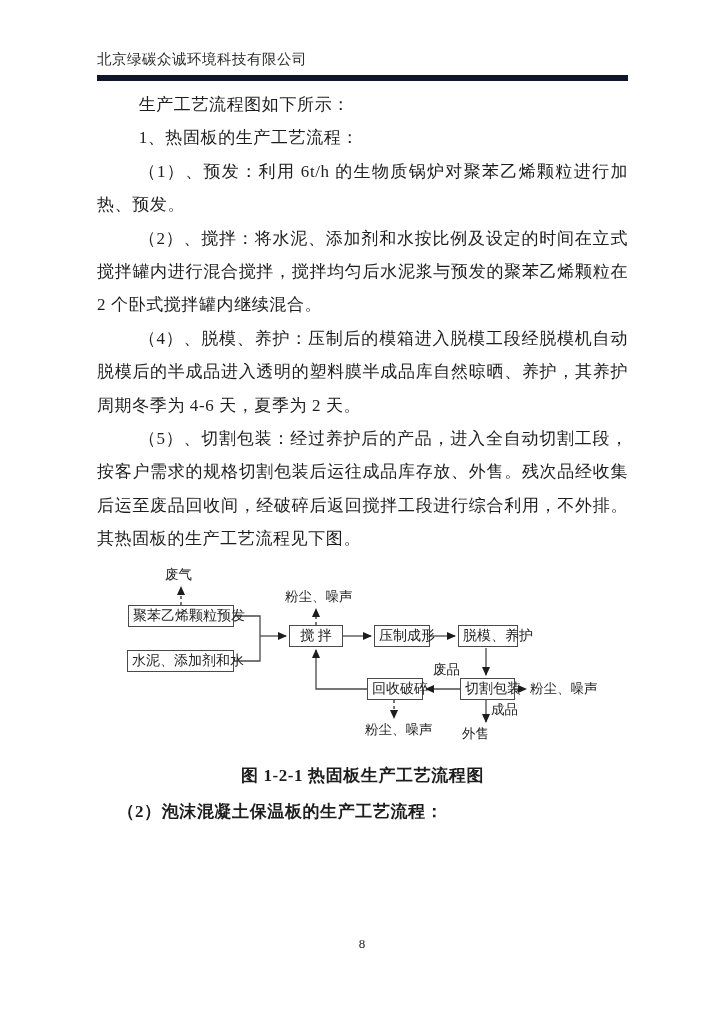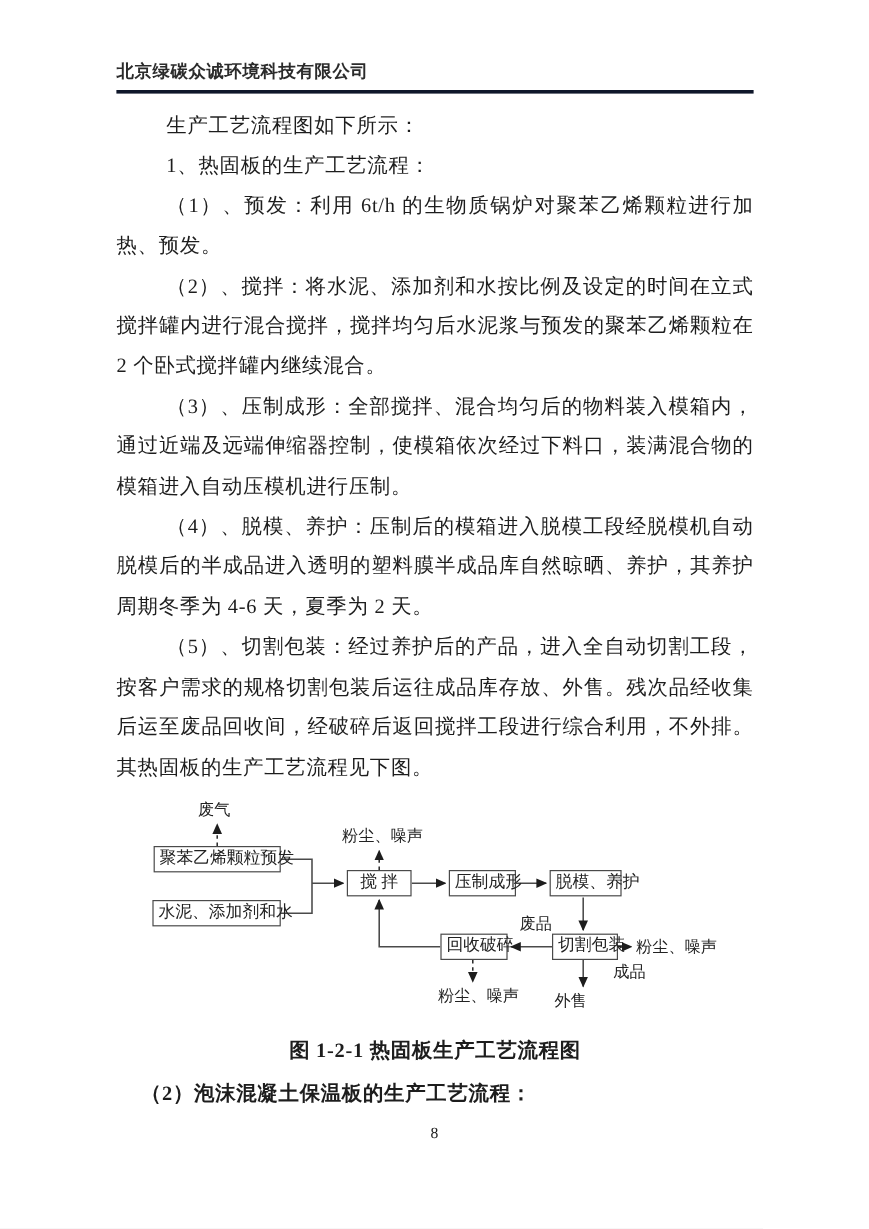--- a/index.html
+++ b/index.html
@@ -9,21 +9,21 @@
     background:#ffffff;
     overflow:hidden;
     font-family:"Liberation Serif","DejaVu Serif",serif;
     color:#1d1d1d;
   }
   
   .header{
     position:absolute;left:97px;top:50px;width:531px;
     display:flex;justify-content:space-between;align-items:flex-end;
     font-size:14.5px;color:#2b2b2b;letter-spacing:0.5px;
-    padding-bottom:6px;border-bottom:3px solid #0f172a;font-weight:bold;
+    padding-bottom:6px;border-bottom:6px solid #0f172a;
   }
   .header .archive{letter-spacing:0.2px;}
   
   .content{position:absolute;left:97px;top:88px;width:531px;}
   .content p{
     margin:0;font-size:17px;line-height:33.4px;
     text-align:justify;text-indent:2.45em;letter-spacing:0.6px;
   }
   
   .flowchart{position:relative;width:531px;height:190px;margin-top:6px;}
@@ -59,21 +59,20 @@
 
   <div class="header">
     <span>北京绿碳众诚环境科技有限公司</span>
   </div>
 
   <div class="content">
     <p>生产工艺流程图如下所示：</p>
     <p>1、热固板的生产工艺流程：</p>
     <p>（1）、预发：利用 6t/h 的生物质锅炉对聚苯乙烯颗粒进行加热、预发。</p>
     <p>（2）、搅拌：将水泥、添加剂和水按比例及设定的时间在立式搅拌罐内进行混合搅拌，搅拌均匀后水泥浆与预发的聚苯乙烯颗粒在 2 个卧式搅拌罐内继续混合。</p>
-    <p>（3）、压制成形：全部搅拌、混合均匀后的物料装入模箱内，通过近端及远端伸缩器控制，使模箱依次经过下料口，装满混合物的模箱进入自动压模机进行压制。</p>
     <p>（4）、脱模、养护：压制后的模箱进入脱模工段经脱模机自动脱模后的半成品进入透明的塑料膜半成品库自然晾晒、养护，其养护周期冬季为 4-6 天，夏季为 2 天。</p>
     <p>（5）、切割包装：经过养护后的产品，进入全自动切割工段，按客户需求的规格切割包装后运往成品库存放、外售。残次品经收集后运至废品回收间，经破碎后返回搅拌工段进行综合利用，不外排。其热固板的生产工艺流程见下图。</p>
 
     <div class="flowchart">
       <svg class="fc-svg" width="531" height="190">
         <defs>
           <marker id="arw" markerUnits="userSpaceOnUse" markerWidth="9" markerHeight="8" refX="8" refY="4" orient="auto">
             <path d="M0,0 L9,4 L0,8 z" fill="#1d1d1d"></path>
           </marker>
         </defs>
@@ -104,21 +103,21 @@
       <div class="fc-box" style="left:192px;top:63px;width:54px;">搅  拌</div>
       <div class="fc-box" style="left:277px;top:63px;width:56px;">压制成形</div>
       <div class="fc-box" style="left:361px;top:63px;width:60px;">脱模、养护</div>
       <div class="fc-box" style="left:363px;top:116px;width:55px;">切割包装</div>
       <div class="fc-box" style="left:270px;top:116px;width:56px;">回收破碎</div>
 
       <div class="fc-label" style="left:68px;top:5px;">废气</div>
       <div class="fc-label" style="left:188px;top:27px;">粉尘、噪声</div>
       <div class="fc-label" style="left:336px;top:100px;text-align:center;">废品</div>
       <div class="fc-label" style="left:433px;top:119px;">粉尘、噪声</div>
-      <div class="fc-label" style="left:394px;top:140px;margin-left:20px;">成品</div>
+      <div class="fc-label" style="left:394px;top:140px;">成品</div>
       <div class="fc-label" style="left:365px;top:164px;">外售</div>
       <div class="fc-label" style="left:268px;top:160px;">粉尘、噪声</div>
     </div>
 
     <div class="caption">图 1-2-1 热固板生产工艺流程图</div>
     <div class="heading2">（2）泡沫混凝土保温板的生产工艺流程：</div>
   </div>
 
   <div class="pagenum">8</div>
 </div>

